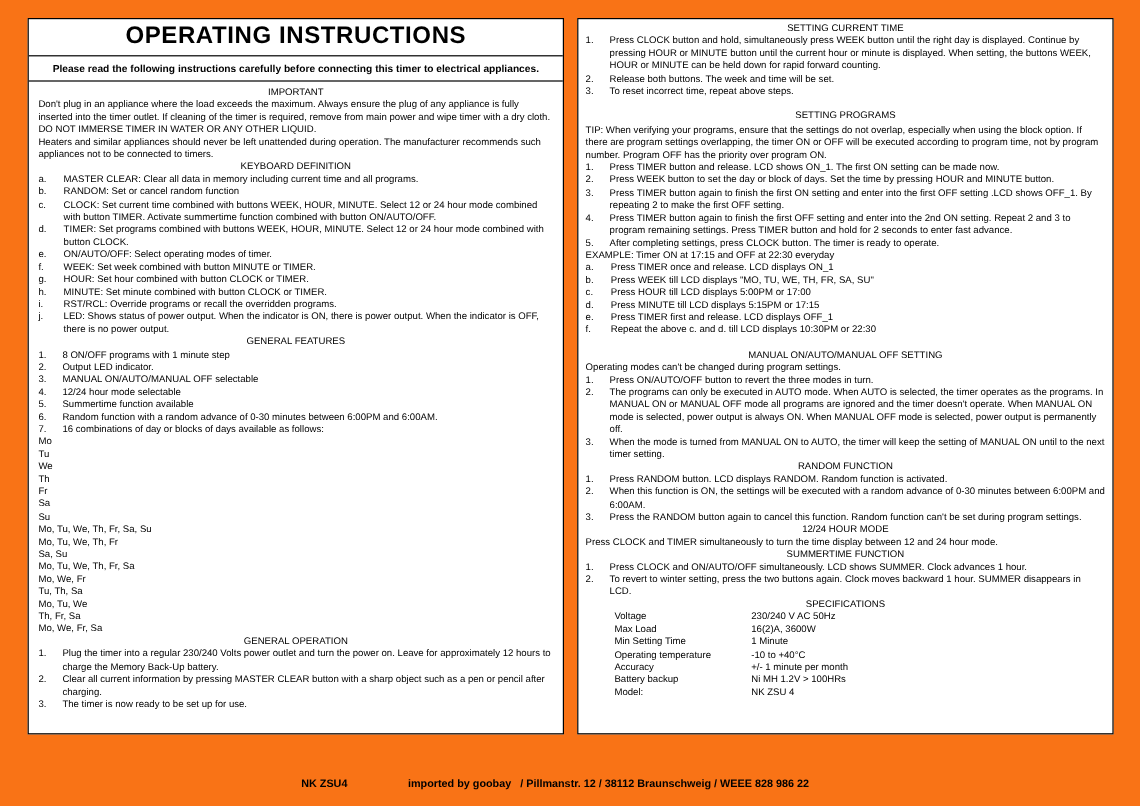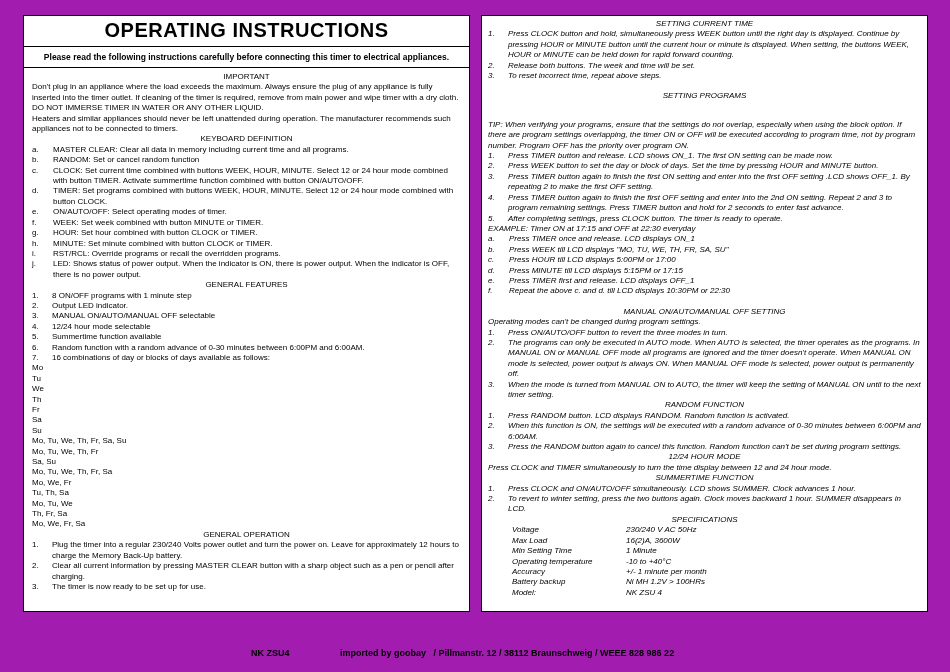--- a/index.html
+++ b/index.html
@@ -1,38 +1,38 @@
 <!DOCTYPE html>
 <html><head>
 <meta charset="utf-8">
 <style>
   html,body{margin:0;padding:0;background:#fff;}
   .page{
-    position:relative;width:950px;height:672px;background:#a21caf;
+    position:relative;width:950px;height:672px;background:#f97316;
     font-family:"Liberation Sans","DejaVu Sans",sans-serif;color:#000;
     overflow:hidden;
   }
   .box{position:absolute;top:15px;height:597px;border:1.5px solid #000;box-sizing:border-box;background:#fff;}
   .box-left{left:23px;width:447px;}
   .box-right{left:481px;width:447px;}
   .doc-title{
     font-size:20px;font-weight:bold;text-align:center;letter-spacing:0.5px;
     padding:3px 0 4px 0;border-bottom:1.5px solid #000;
   }
   .doc-subtitle{
     font-size:8.5px;font-weight:bold;text-align:center;
     padding:5px 8px;border-bottom:1.5px solid #000;
   }
   .col-content{
     padding:4px 8px 0 8px;font-size:8px;line-height:10.4px;
   }
-  .box-right .col-content{padding:3px 6px 0 6px;font-style:italic;}
+  .box-right .col-content{padding:3px 6px 0 6px;}
   .sec-heading{text-align:center;}
   .sec-heading.space-above{margin-top:10px;}
-  .sec-heading.space-below{margin-bottom:18px;}
+  .sec-heading.space-below{margin-bottom:2px;}
   .para{text-align:left;}
   .li{display:flex;align-items:flex-start;}
   .li .marker{flex:0 0 auto;display:inline-block;}
   .li.alpha .marker{width:21px;}
   .li.num .marker{width:20px;}
   .li .li-text{flex:1 1 auto;}
   .indent-line{}
   .spec-row{display:flex;margin-left:24px;justify-content:space-between;}
   .spec-label{flex:0 0 114px;}
   .spec-value{flex:1 1 auto;}

